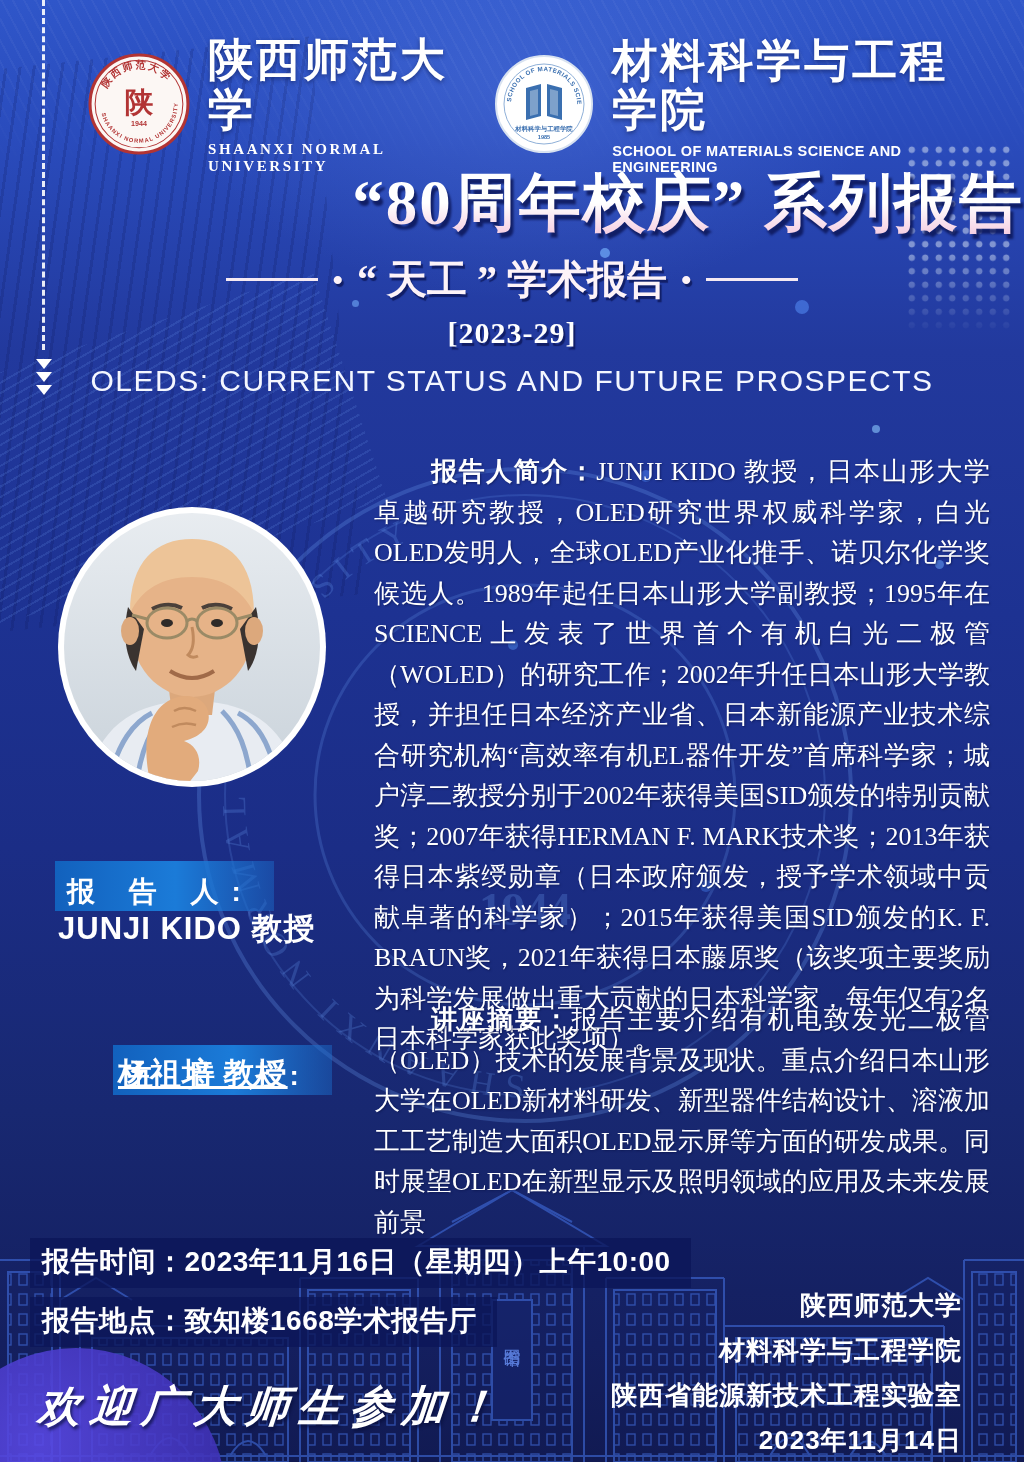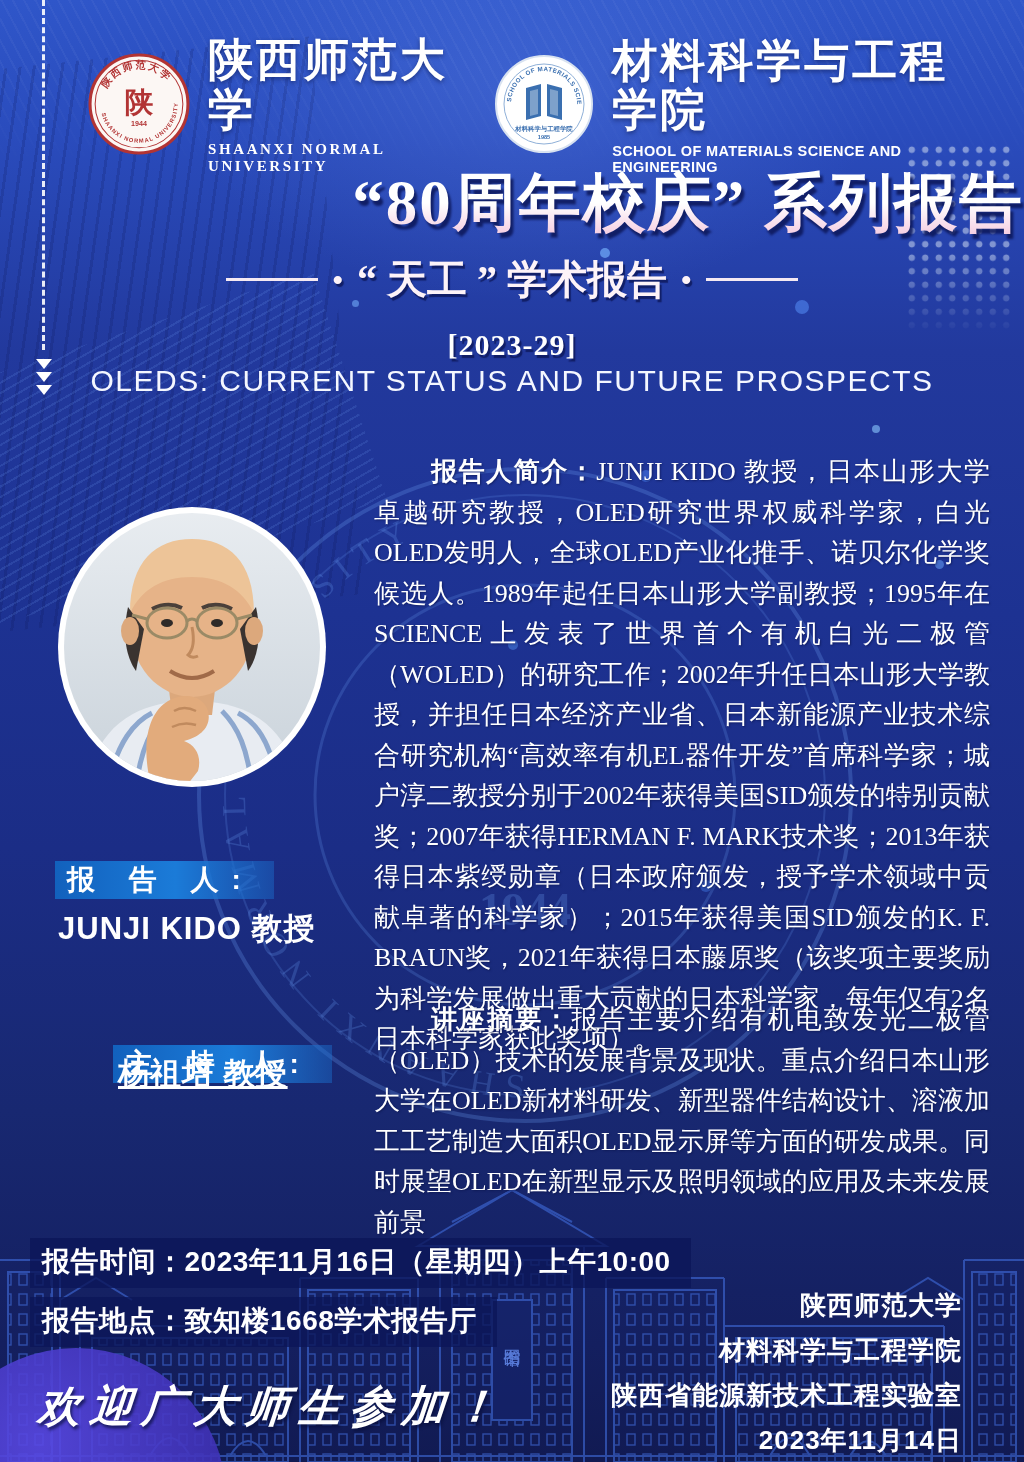--- a/index.html
+++ b/index.html
@@ -46,31 +46,31 @@
     font-family:"Liberation Serif",serif;font-weight:700;font-size:63px;letter-spacing:2px;
     background:linear-gradient(180deg,#ffffff 50%,#f6d4e6 82%,#eebcd8 100%);
     -webkit-background-clip:text;background-clip:text;color:transparent;
     filter:drop-shadow(3px 5px 1px rgba(12,22,88,.85));}
   .title-series{position:absolute;left:0;top:252px;width:100%;z-index:3;display:flex;align-items:center;justify-content:center;gap:14px;
     font-family:"Liberation Serif",serif;font-weight:700;font-size:40px;color:#fdf3f8;
     text-shadow:2px 3px 1px rgba(12,22,88,.8);}
   .title-series .rule{width:92px;border-top:3px solid #f5e9f2;}
   .title-series .bullet{font-size:30px;line-height:1;}
   .title-issue{position:absolute;left:0;top:316px;width:100%;text-align:center;z-index:3;
-    font-family:"Liberation Serif",serif;font-weight:700;font-size:30px;letter-spacing:1px;text-shadow:2px 3px 1px rgba(12,22,88,.8);margin-top:12px;}
+    font-family:"Liberation Serif",serif;font-weight:700;font-size:30px;letter-spacing:1px;text-shadow:2px 3px 1px rgba(12,22,88,.8);}
   .talk-title{position:absolute;left:0;top:364px;width:100%;text-align:center;z-index:3;
     font-size:30px;font-weight:400;letter-spacing:1.5px;color:#f4f7ff;}
   
   .photo-wrap{position:absolute;left:56px;top:505px;width:272px;height:284px;z-index:3;}
   .photo-wrap svg{display:block;}
   .bio{position:absolute;left:374px;top:452px;width:616px;z-index:3;margin:0;
     font-family:"Liberation Serif",serif;font-size:26px;line-height:40.5px;text-align:justify;text-indent:2.2em;
     text-shadow:1px 1px 2px rgba(10,18,70,.6);}
   .bio b,.abstract b{font-weight:700;}
-  .label-bar{position:absolute;z-index:3;height:38px;display:flex;align-items:center;padding:0 20px 0 12px;
+  .label-bar{position:absolute;z-index:3;height:38px;display:flex;align-items:center;padding:12px 20px 0 12px;
     background:linear-gradient(90deg,#1261bd,#1b7bd8 55%,rgba(27,110,205,.45));
     font-size:28px;font-weight:700;letter-spacing:13px;white-space:nowrap;}
   .speaker-bar{left:55px;top:861px;}
   .host-bar{left:113px;top:1009px;margin-top:36px;}
   .person-name{position:absolute;z-index:3;font-size:31px;font-weight:600;letter-spacing:1px;white-space:nowrap;}
   .speaker-name{left:58px;top:908px;}
   .host-name{left:118px;top:1053px;text-decoration:underline;}
   .abstract{position:absolute;left:374px;top:1000px;width:616px;z-index:3;margin:0;
     font-family:"Liberation Serif",serif;font-size:26px;line-height:40.5px;text-align:justify;text-indent:2.2em;
     text-shadow:1px 1px 2px rgba(10,18,70,.6);}

